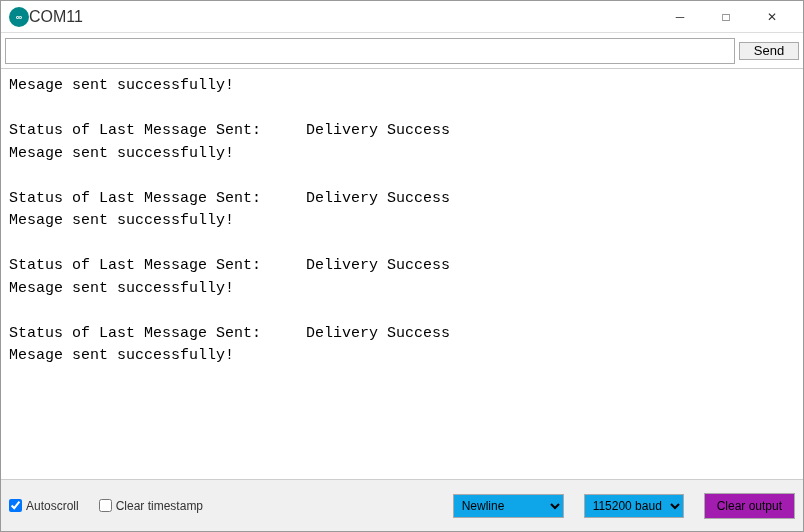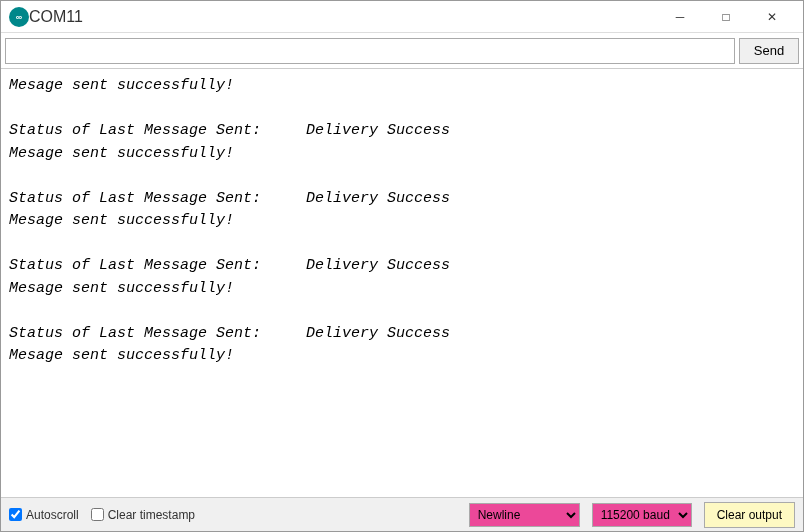--- a/index.html
+++ b/index.html
@@ -77,21 +77,21 @@
       flex: 1;
       height: 26px;
       border: 1px solid #aaa;
       padding: 0 4px;
       font-size: 13px;
       outline: none;
     }
 
     .send-button {
       width: 60px;
-      height: 26px;
+      height: 18px;
       background: #f0f0f0;
       border: 1px solid #aaa;
       cursor: pointer;
       font-size: 13px;
       font-weight: normal;
     }
 
     
     .output-area {
       flex: 1;
@@ -102,48 +102,47 @@
       position: relative;
     }
 
     .output-area pre {
       font-family: 'Courier New', Courier, monospace;
       font-size: 15px;
       line-height: 1.5;
       color: #000;
       white-space: pre-wrap;
       word-break: break-all;
-      font-style: italic;
     }
 
     
     .output-area::-webkit-scrollbar {
       width: 14px;
     }
 
     .output-area::-webkit-scrollbar-track {
       background: #f0f0f0;
       border-left: 1px solid #ddd;
     }
 
     .output-area::-webkit-scrollbar-thumb {
       background: #c0c0c0;
       border: 1px solid #999;
     }
 
     
     .bottom-bar {
-      height: 34px;
+      height: 52px;
       background: #f0f0f0;
       border-top: 1px solid #ccc;
       display: flex;
       align-items: center;
       padding: 10px 8px;
       flex-shrink: 0;
-      gap: 12px;
+      gap: 20px;
     }
 
     .checkbox-label {
       display: flex;
       align-items: center;
       gap: 4px;
       font-size: 12px;
       color: #333;
       cursor: pointer;
     }
@@ -154,31 +153,31 @@
       cursor: pointer;
     }
 
     .spacer {
       flex: 1;
     }
 
     .dropdown-select {
       height: 24px;
       border: 1px solid #aaa;
-      background: #ec4899;
+      background: #0ea5e9;
       font-size: 12px;
       padding: 0 4px;
       cursor: pointer;
       min-width: 90px;
     }
 
     .clear-output-btn {
       height: 26px;
       padding: 0 12px;
-      background: #fef9c3;
+      background: #a21caf;
       border: 1px solid #aaa;
       cursor: pointer;
       font-size: 12px;
     }
 
     
     .arduino-logo {
       width: 20px;
       height: 20px;
       background: #00878A;

